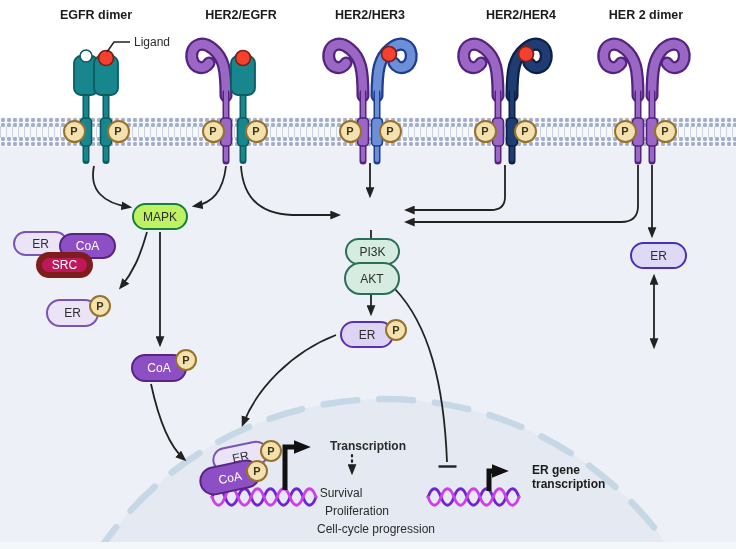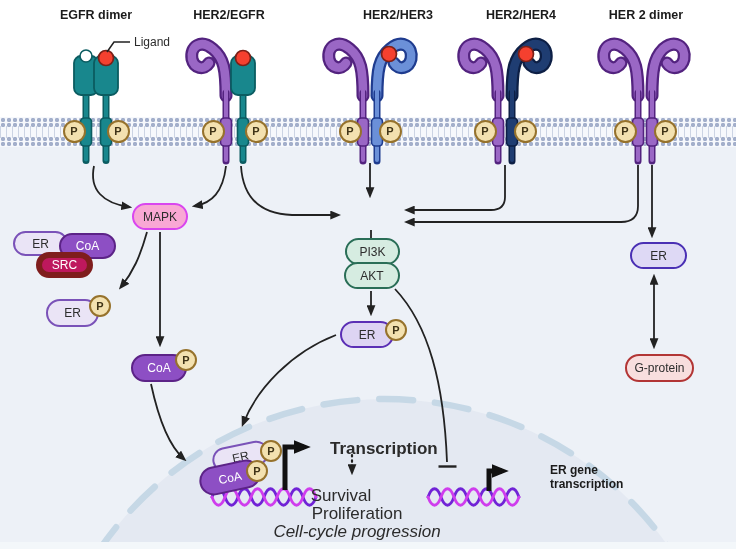--- a/index.html
+++ b/index.html
@@ -12,38 +12,38 @@
       radial-gradient(circle at 3px 3px,#a3afcb 1.9px,transparent 2.4px),
       radial-gradient(circle at 3px 3px,#a3afcb 1.9px,transparent 2.4px),
       radial-gradient(circle at 3px 3px,#a3afcb 1.9px,transparent 2.4px),
       repeating-linear-gradient(90deg,#ccd4e4 0 1.3px,transparent 1.3px 6px);
     background-size:6px 6px,6px 6px,6px 6px,6px 6px,736px 12px;
     background-repeat:repeat-x,repeat-x,repeat-x,repeat-x,no-repeat;
     background-position:0 0,0 5px,0 19px,0 24px,0 9px;}
   svg.layer{position:absolute;left:0;top:0;z-index:2;}
   .rlabel{position:absolute;top:8px;transform:translateX(-50%);font-weight:bold;
           font-size:12.5px;color:#1b1b1b;white-space:nowrap;z-index:3;}
-  .txt{position:absolute;color:#2b2b2b;font-size:17px;white-space:nowrap;z-index:3;}
+  .txt{position:absolute;color:#2b2b2b;font-size:12px;white-space:nowrap;z-index:3;}
   .bold{font-weight:bold;}
   .ctr{transform:translateX(-50%);}
   .pill{position:absolute;display:flex;align-items:center;justify-content:center;
         border-radius:999px;font-size:12px;color:#2d2d2d;box-sizing:border-box;z-index:3;}
-  .pill-yellow{background:#f9a8d4;border:2px solid #d946ef;}
+  .pill-yellow{background:#bef264;border:2px solid #15803d;}
   .pill-green{background:#d6ece1;border:2px solid #2a6e57;}
   .pill-lav{background:#eae4f6;border:2px solid #7a52b8;}
   .pill-lav2{background:#ddd4f3;border:2px solid #5b2fb5;}
   .pill-lav3{background:#ded9f5;border:2.5px solid #4a30b4;}
   .pill-coa{background:#8d4fc4;border:2px solid #5c2387;color:#fff;}
   .pill-src{background:#be185d;border:6px solid #7f1d1d;color:#fff;text-align:right;}
   .pill-pink{background:#f8dede;border:2px solid #b23535;}
   .p-badge{position:absolute;width:22px;height:22px;border-radius:50%;background:#f3e1b0;
            border:2px solid #96722c;color:#3f3317;display:flex;align-items:center;justify-content:center;
            font-size:11px;font-weight:600;box-sizing:border-box;z-index:4;}
   .mem-p{width:23px;height:23px;}
-  .ergene{position:absolute;left:550px;top:464px;width:86px;font-weight:bold;font-size:12px;
+  .ergene{position:absolute;left:532px;top:464px;width:86px;font-weight:bold;font-size:12px;
           line-height:13.5px;color:#1b1b1b;white-space:normal;z-index:3;}
 </style>
 </head>
 <body>
 
 <div id="canvas">
   <div class="bg-cell"></div>
   <div class="membrane"></div>
 
   <svg class="layer" width="736" height="549" viewBox="0 0 736 549">
@@ -161,61 +161,60 @@
 
     <g fill="none" stroke="#111" stroke-width="5" stroke-linejoin="miter">
       <path d="M285,490 L285,447 L304,447" marker-end="url(#arrowBig)"></path>
       <path d="M489,491 L489,471 L502,471" marker-end="url(#arrowBig)"></path>
     </g>
 
     <path d="M352,455 L352,472" fill="none" stroke="#222" stroke-width="2.2" stroke-dasharray="1.5 3.8" stroke-linecap="round" marker-end="url(#arrow)"></path>
   </svg>
 
   <div class="rlabel" style="left:96px;text-align:center;">EGFR dimer</div>
-  <div class="rlabel" style="left:229px;">HER2/EGFR</div>
-  <div class="rlabel" style="left:370px;margin-left:28px;">HER2/HER3</div>
+  <div class="rlabel" style="left:241px;">HER2/EGFR</div>
+  <div class="rlabel" style="left:370px;">HER2/HER3</div>
   <div class="rlabel" style="left:521px;">HER2/HER4</div>
   <div class="rlabel" style="left:646px;">HER 2 dimer</div>
 
   <div class="txt" style="left:134px;top:35px;font-size:12px;">Ligand</div>
 
   <div class="p-badge mem-p" style="left:62.5px;top:119.5px;">P</div>
   <div class="p-badge mem-p" style="left:106.5px;top:119.5px;">P</div>
   <div class="p-badge mem-p" style="left:201.5px;top:119.5px;">P</div>
   <div class="p-badge mem-p" style="left:244.5px;top:119.5px;">P</div>
   <div class="p-badge mem-p" style="left:338.5px;top:119.5px;">P</div>
   <div class="p-badge mem-p" style="left:378.5px;top:119.5px;">P</div>
   <div class="p-badge mem-p" style="left:473.5px;top:119.5px;">P</div>
   <div class="p-badge mem-p" style="left:513.5px;top:119.5px;">P</div>
   <div class="p-badge mem-p" style="left:613.5px;top:119.5px;">P</div>
   <div class="p-badge mem-p" style="left:653.5px;top:119.5px;">P</div>
 
   <div class="pill pill-yellow" style="left:132px;top:203px;width:56px;height:27px;">MAPK</div>
   <div class="pill pill-green" style="left:345px;top:202px;width:55px;height:27px;margin-top:36px;">PI3K</div>
-  <div class="pill pill-green" style="left:344px;top:262px;width:56px;height:27px;">AKT</div>
+  <div class="pill pill-green" style="left:344px;top:262px;width:56px;height:33px;">AKT</div>
 
   <div class="pill pill-lav" style="left:13px;top:231px;width:55px;height:25px;">ER</div>
   <div class="pill pill-coa" style="left:59px;top:233px;width:57px;height:26px;">CoA</div>
   <div class="pill pill-src" style="left:36px;top:252px;width:57px;height:26px;">SRC</div>
 
   <div class="pill pill-lav" style="left:46px;top:299px;width:53px;height:28px;">ER</div>
   <div class="p-badge" style="left:89px;top:295px;">P</div>
 
   <div class="pill pill-coa" style="left:131px;top:354px;width:56px;height:28px;">CoA</div>
   <div class="p-badge" style="left:175px;top:349px;">P</div>
 
   <div class="pill pill-lav2" style="left:340px;top:321px;width:54px;height:27px;">ER</div>
   <div class="p-badge" style="left:385px;top:319px;">P</div>
 
   <div class="pill pill-lav3" style="left:630px;top:242px;width:57px;height:27px;">ER</div>
-  <div class="pill pill-pink" style="left:625px;top:354px;width:69px;height:28px;">G-protein</div>
 
   <div class="pill pill-lav" style="left:212px;top:444px;width:57px;height:25px;transform:rotate(-12deg);">ER</div>
   <div class="pill pill-coa" style="left:199px;top:463px;width:62px;height:29px;transform:rotate(-12deg);">CoA</div>
   <div class="p-badge" style="left:260px;top:440px;">P</div>
   <div class="p-badge" style="left:246px;top:460px;">P</div>
 
   <div class="txt bold" style="left:330px;top:439px;">Transcription</div>
   <div class="txt ctr" style="left:341px;top:486px;">Survival</div>
   <div class="txt ctr" style="left:357px;top:504px;">Proliferation</div>
-  <div class="txt ctr" style="left:357px;top:522px;font-style:italic;">Cell-cycle progression</div>
+  <div class="txt ctr" style="left:376px;top:522px;">Cell-cycle progression</div>
   <div class="ergene">ER gene transcription</div>
 </div>
 
 </body></html>

